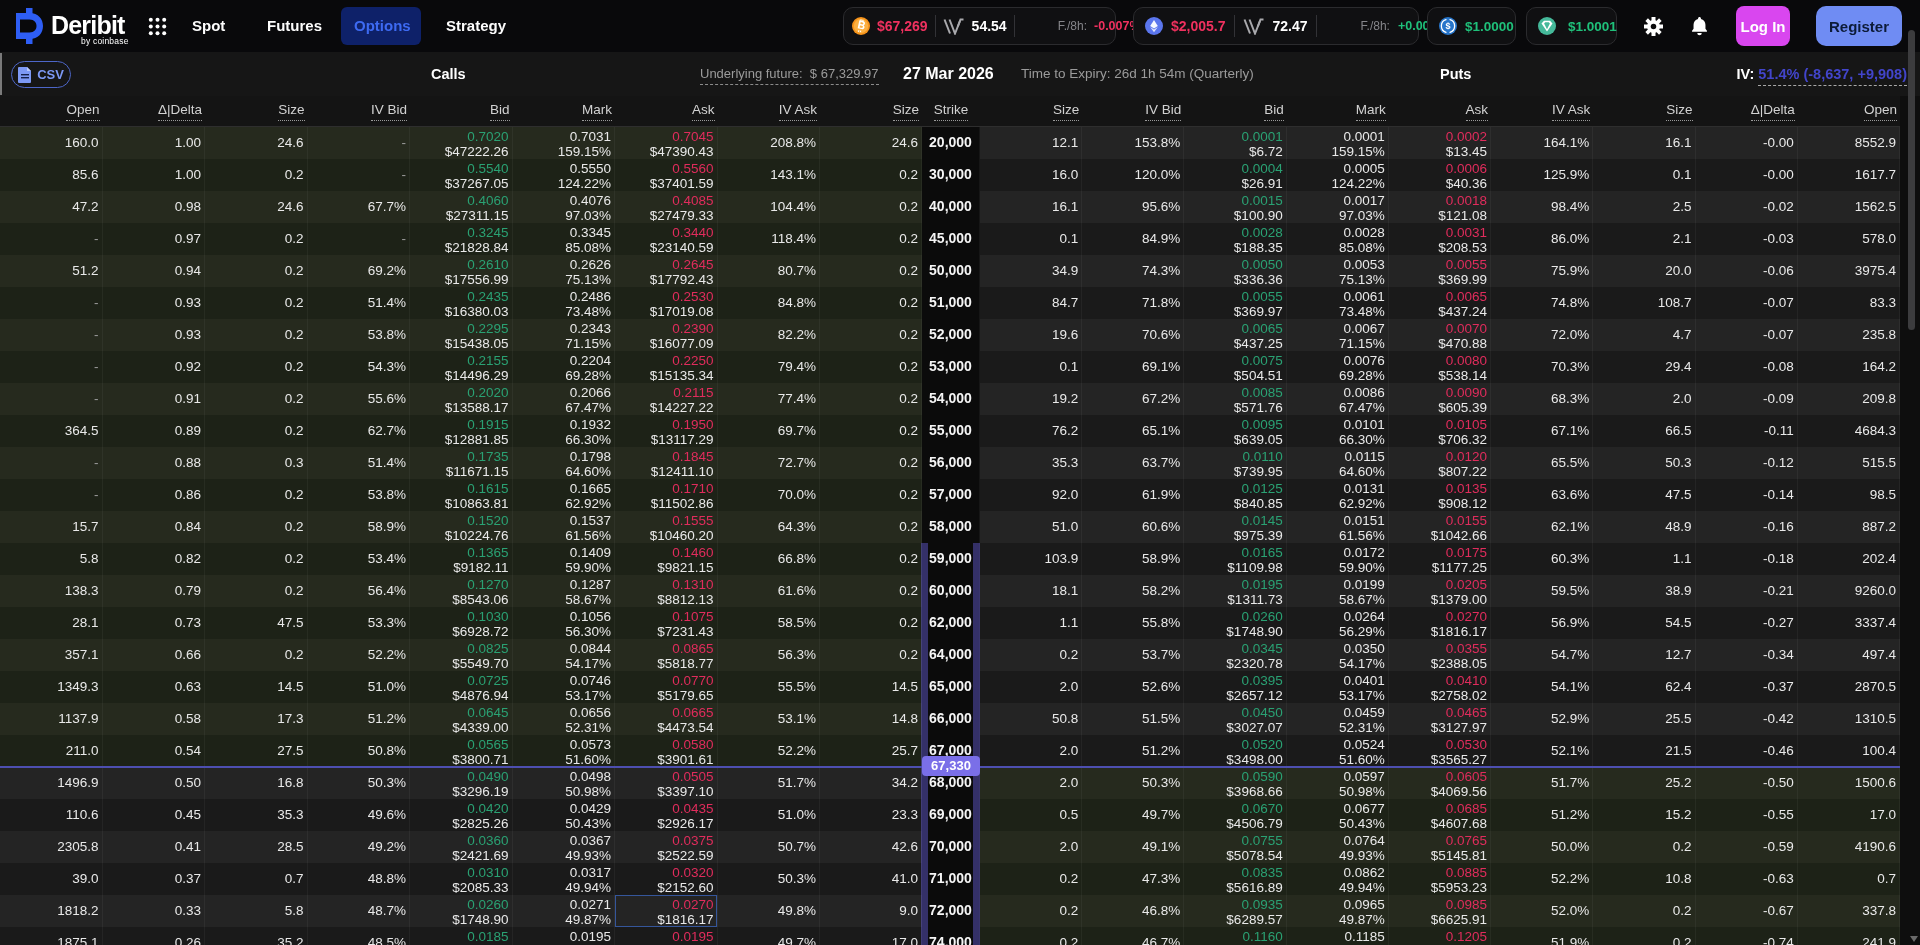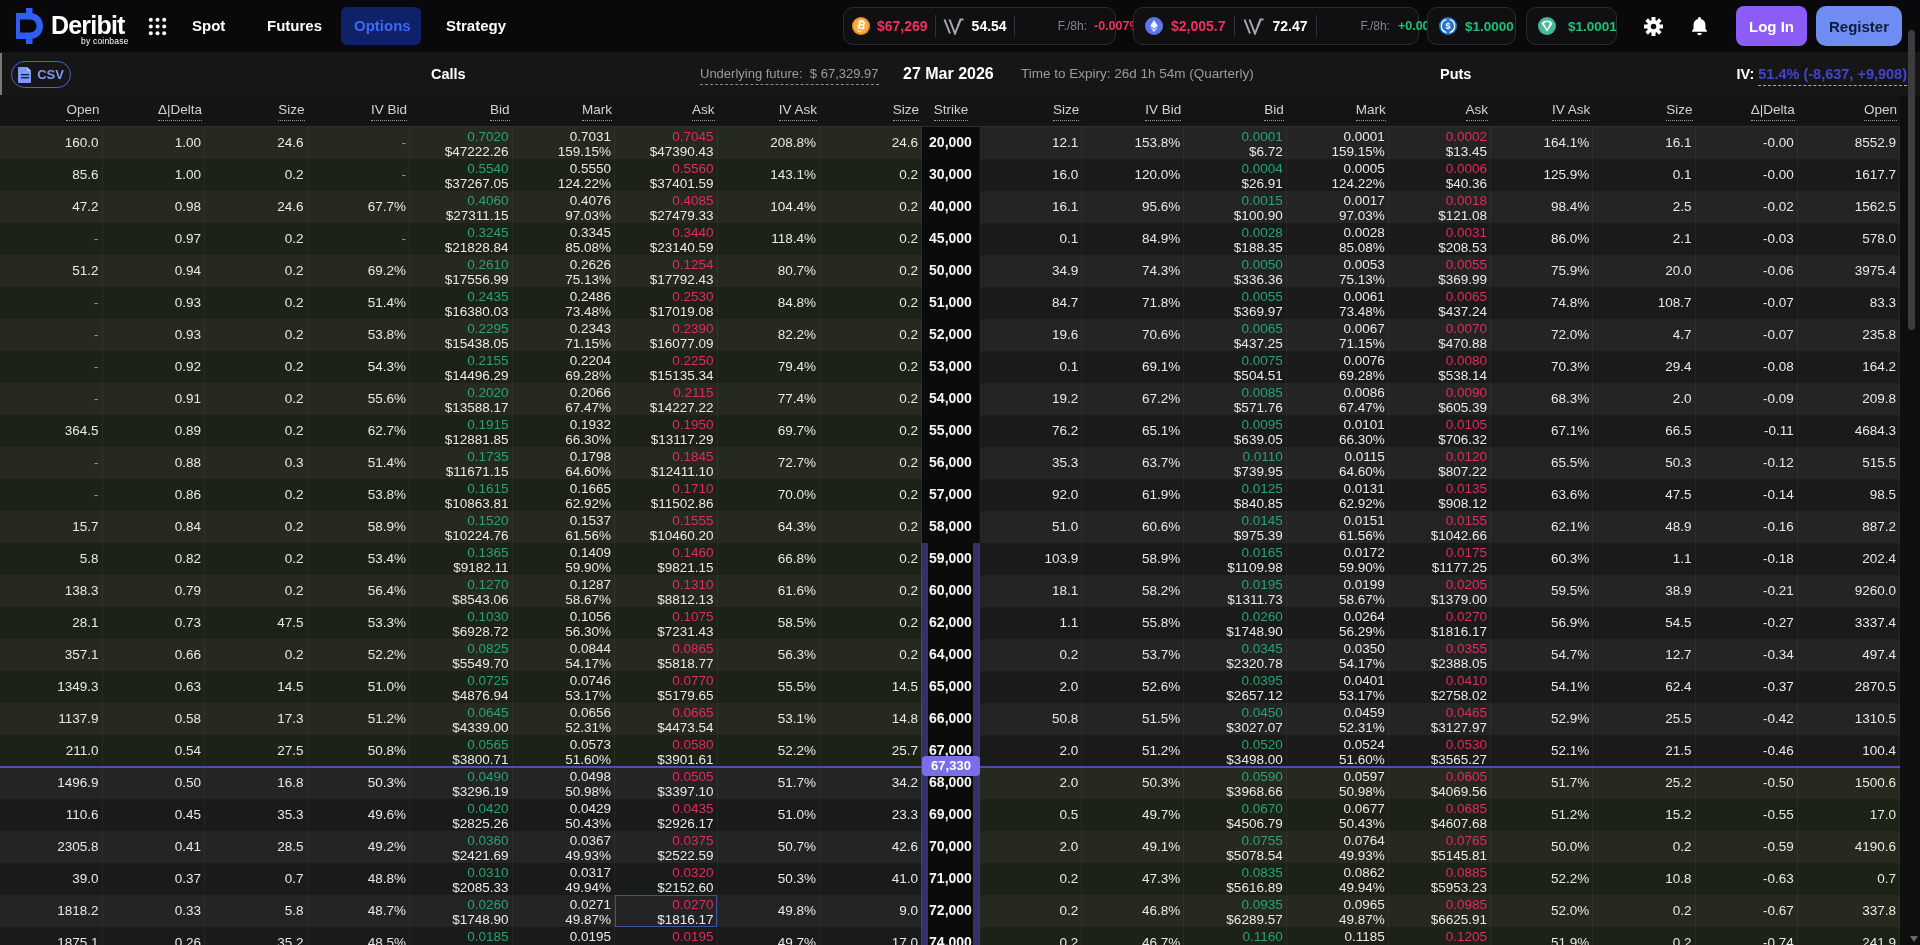--- a/index.html
+++ b/index.html
@@ -21,21 +21,21 @@
 .pillbox span { white-space:nowrap; flex:0 0 auto; }
 .tick { font-size:14px; font-weight:bold; }
 .pink { color:#f0315f; }
 .grn  { color:#1fc07a; }
 .vsep { width:1px; height:22px; background:#323236; }
 .flabel { color:#85858a; font-size:12px;padding-left:36px; }
 .fneg { color:#f0315f; font-size:12.5px; font-weight:bold; }
 .fpos { color:#1fc07a; font-size:12.5px; font-weight:bold; }
 .btn { position:absolute; top:6px; height:40px; border-radius:8px; font-size:15px; font-weight:bold;
   display:flex; align-items:center; justify-content:center; }
-#login { left:1736px; width:71px; background:#8b5cf6; color:#fff; }
+#login { left:1736px; width:54px; background:#d946ef; color:#fff; }
 #register { left:1816px; width:86px; background:#6f8cf3; color:#0c1b38; border-radius:10px; }
 
 
 #subbar { position:absolute; left:0; top:52px; width:1920px; height:44px; background:#161616;
   }
 #csv { position:absolute; left:11px; top:9px; width:60px; height:27px; border:1px solid #4d66c8; border-radius:14px;
   color:#7d99f5; font-size:13px; font-weight:bold; display:flex; align-items:center; justify-content:center; gap:5px; }
 .sb { position:absolute; top:0; height:44px; line-height:44px; }
 .sbg { color:#9b9b9b; font-size:14.5px; }
 .sbw { color:#fff; font-weight:bold; }
@@ -405,21 +405,21 @@
         <div class="c itm-a"><span>69.2%</span></div>
         <div class="c itm-a two">
           <div class="v g">0.2610</div>
           <div class="d">$17556.99</div>
         </div>
         <div class="c itm-a two">
           <div class="v w">0.2626</div>
           <div class="d">75.13%</div>
         </div>
         <div class="c itm-a two">
-          <div class="v r">0.1254</div>
+          <div class="v r">0.2645</div>
           <div class="d">$17792.43</div>
         </div>
         <div class="c itm-a"><span>80.7%</span></div>
         <div class="c itm-a"><span>0.2</span></div>
         <div class="c stk"><span>50,000</span></div>
         <div class="c otm-a"><span>34.9</span></div>
         <div class="c otm-a"><span>74.3%</span></div>
         <div class="c otm-a two">
           <div class="v g">0.0050</div>
           <div class="d">$336.36</div>

